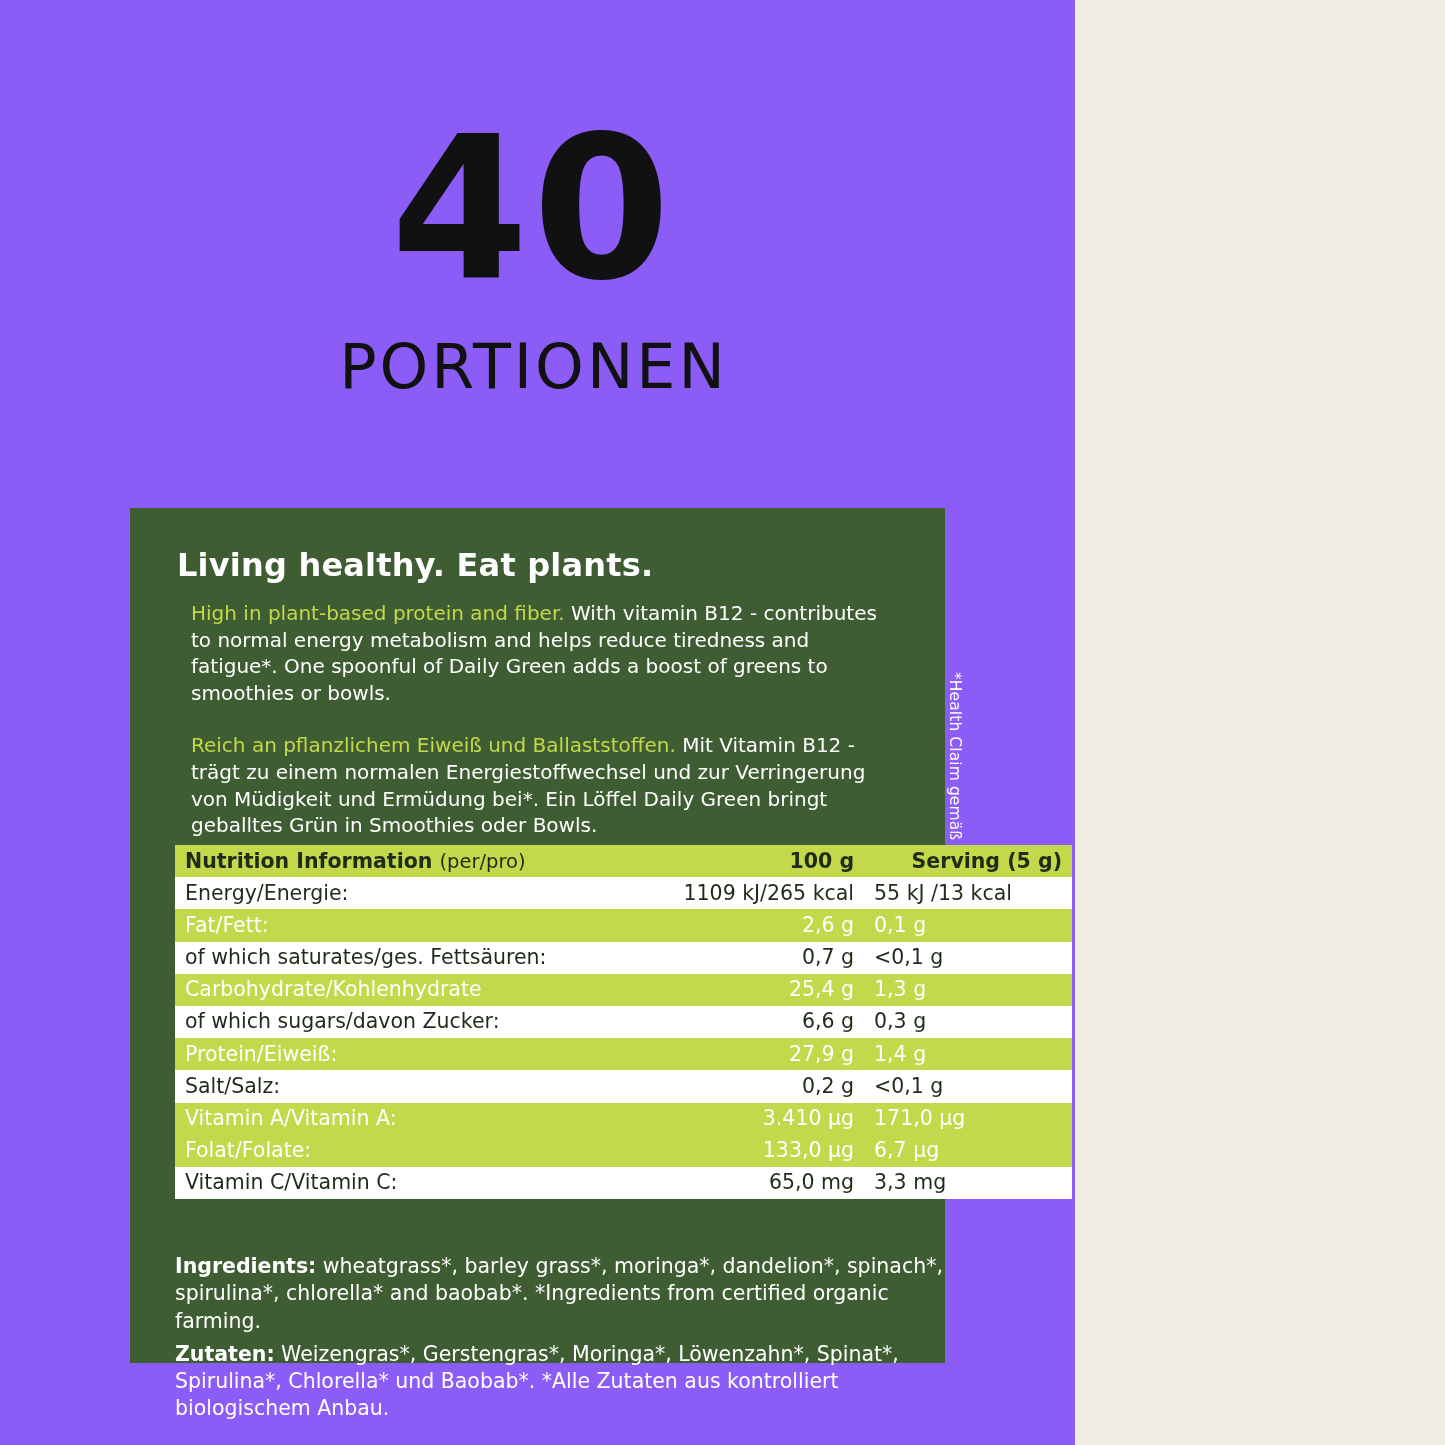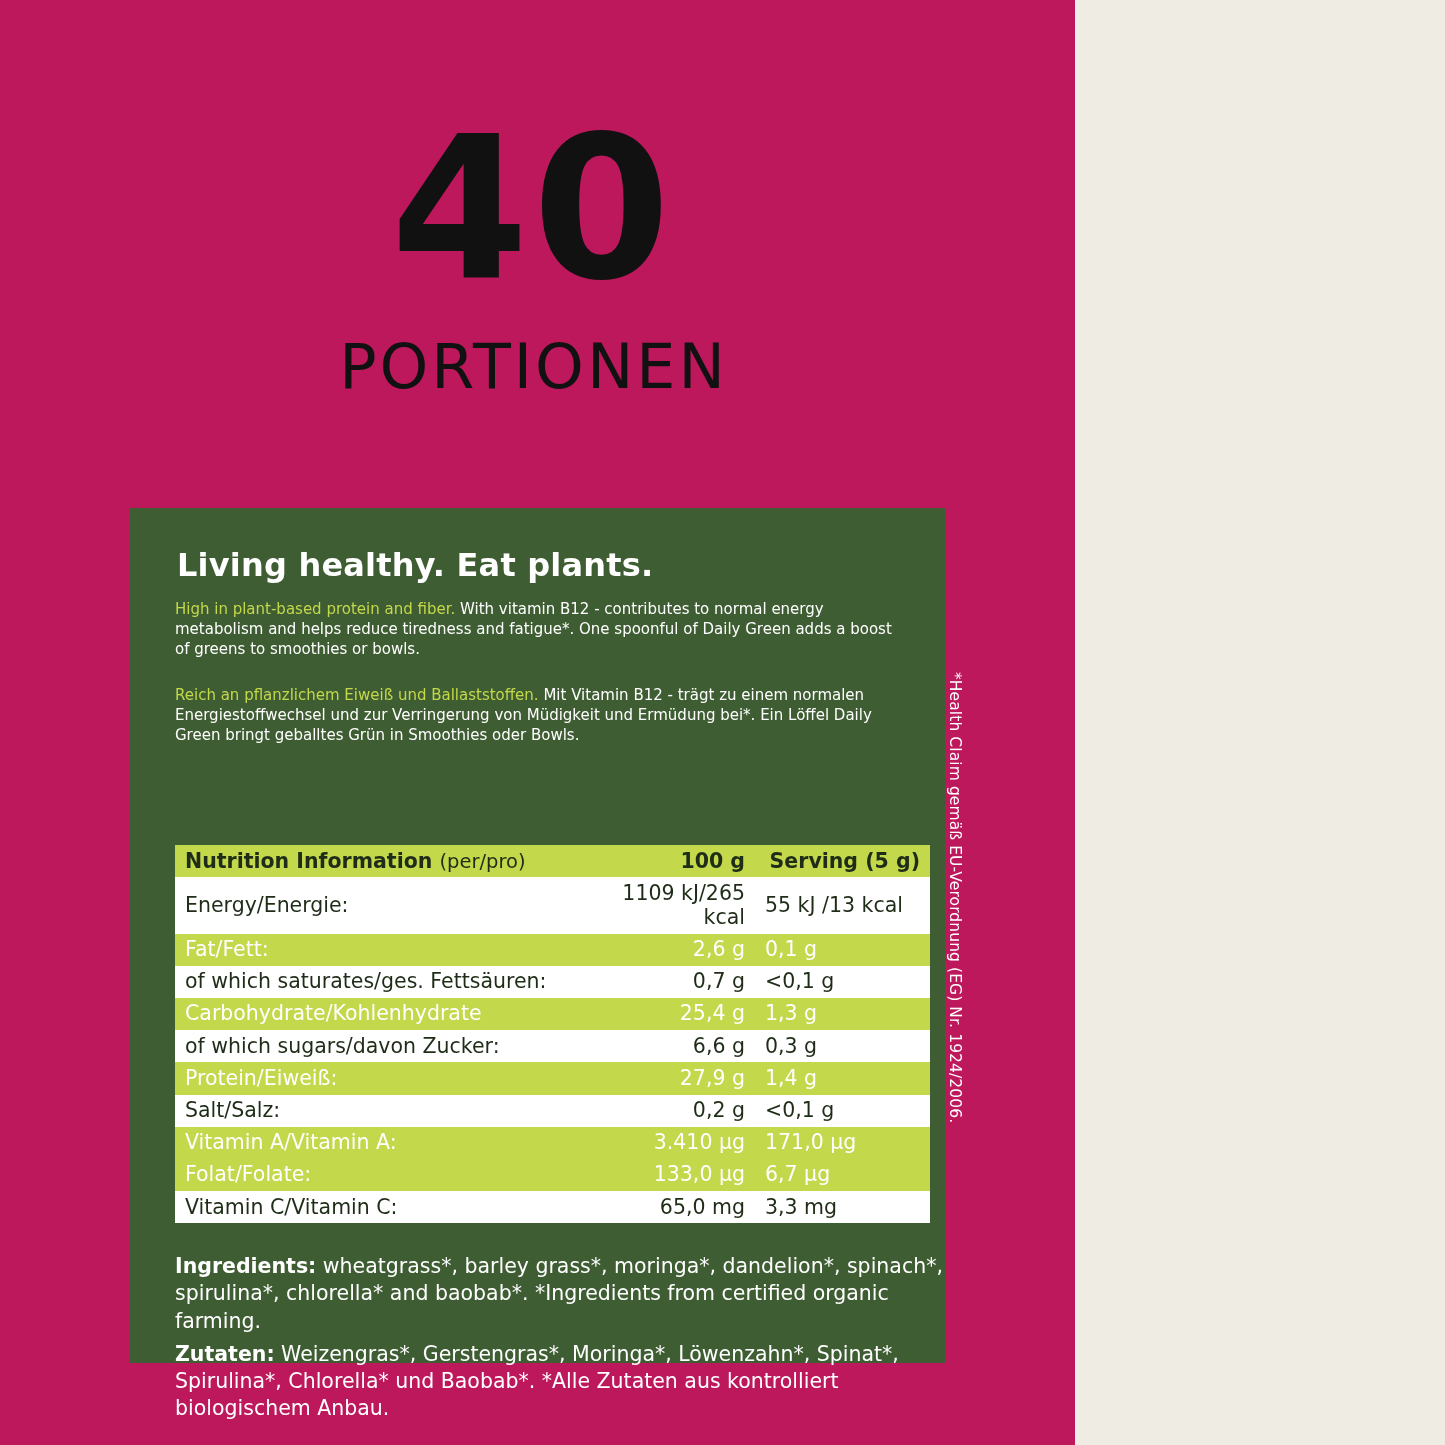--- a/index.html
+++ b/index.html
@@ -13,21 +13,21 @@
   .page {
     position: relative;
     width: 1445px; height: 1445px;
     background: #f7f5f0;
   }
   
   .left-col {
     position: absolute;
     left: 0; top: 0;
     width: 1075px; height: 1445px;
-    background: #be185d;
+    background: #8b5cf6;
   }
   .right-col {
     position: absolute;
     left: 1075px; top: 0;
     width: 370px; height: 1445px;
     background: #efece3;
   }
 
   
   .headline {
@@ -66,24 +66,24 @@
     padding: 38px 40px 0 45px;
   }
   .panel-title {
     font-size: 32px;
     font-weight: 700;
     color: #ffffff;
     letter-spacing: 0.2px;
     margin: 0 0 16px 2px;
   }
   .claim-en, .claim-de {
-    font-size: 15px;
+    font-size: 20px;
     line-height: 1.33;
     color: #c3d84a;
-    margin: 0;
+    margin: 16px;
   }
   .claim-en .white, .claim-de .white { color: #ffffff; }
   .claim-de { margin-top: 26px; }
 
   
   .side-note {
     position: absolute;
     left: 964px;
     top: 672px;
     width: 520px;
@@ -92,21 +92,21 @@
     transform-origin: 0 0;
     transform: rotate(90deg);
     white-space: nowrap;
     letter-spacing: 0.1px;
   }
 
   
   .nutri {
     position: absolute;
     left: 175px; top: 845px;
-    width: 755px;
+    width: 897px;
     border-collapse: collapse;
     font-size: 20.5px;
     color: #1f2d18;
     border-radius: 21px;
   }
   .nutri td, .nutri th {
     padding: 3.5px 10px 4.5px 10px;
     vertical-align: middle;
     font-weight: 400;
     line-height: 1.18;

